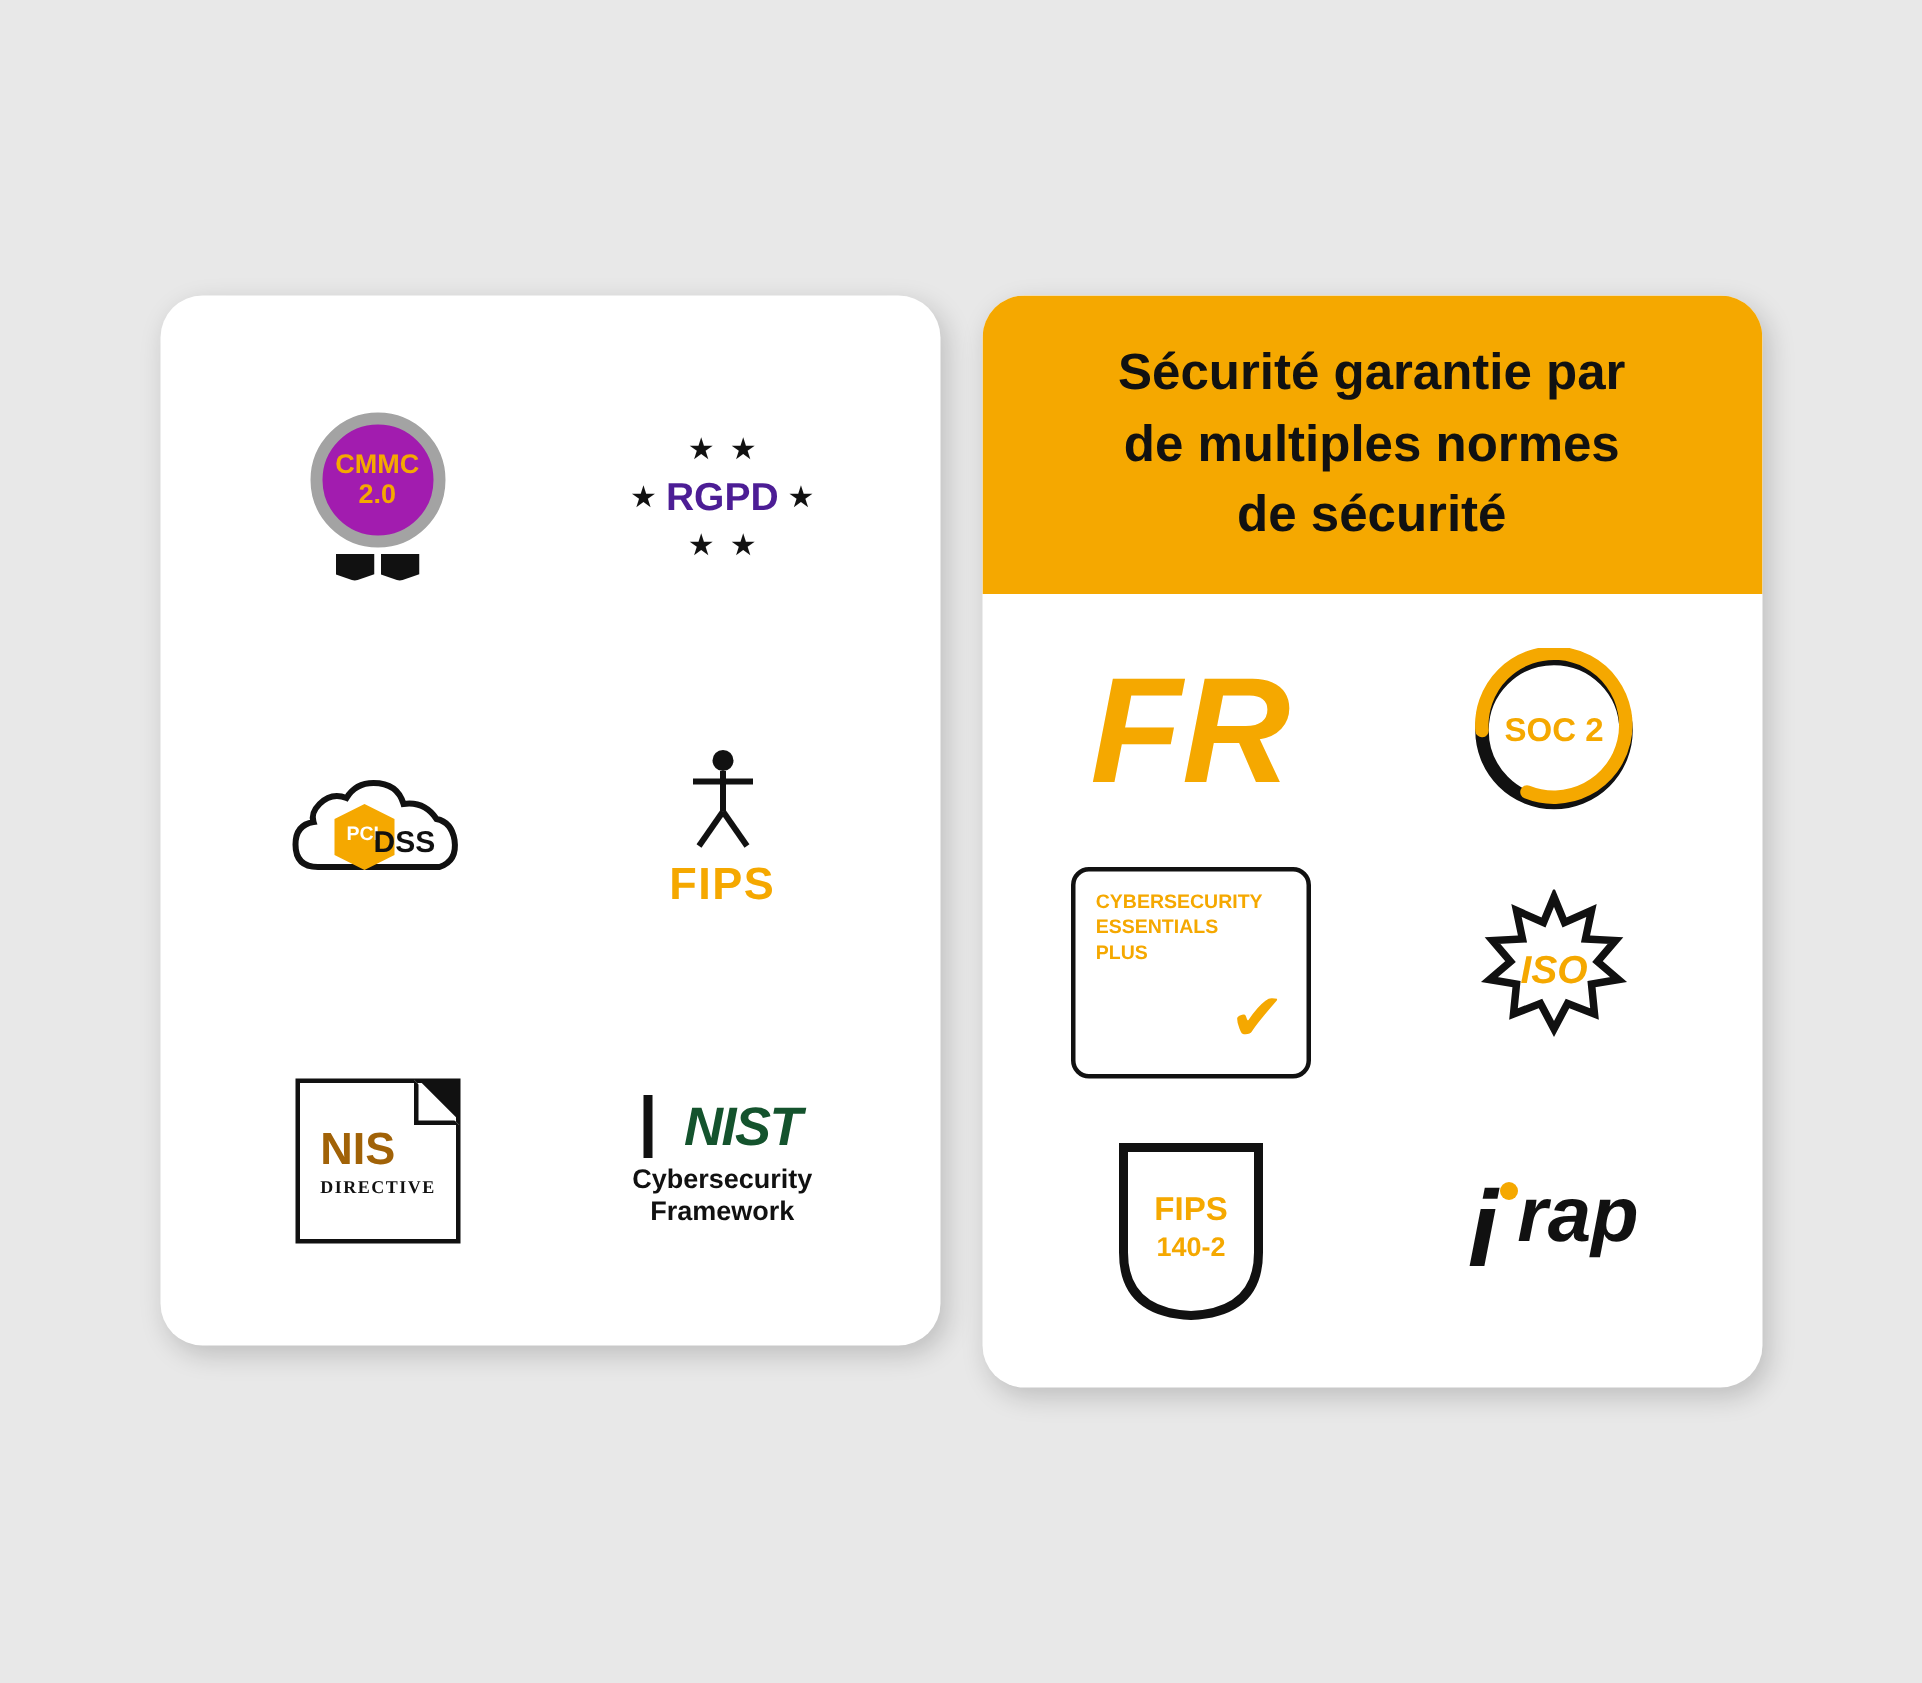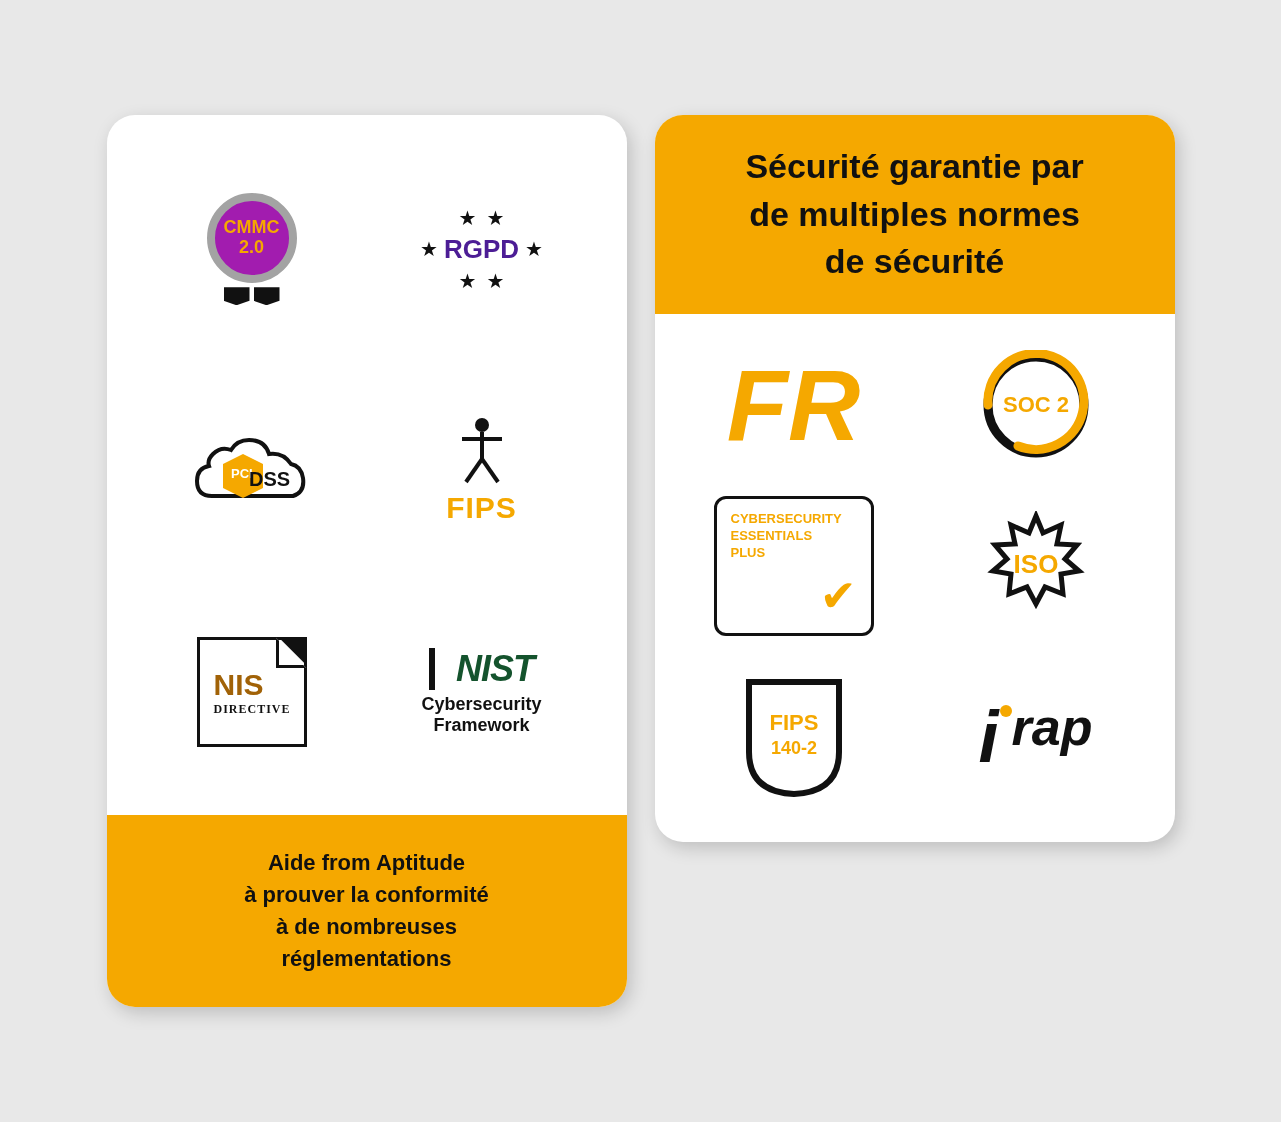--- a/index.html
+++ b/index.html
@@ -264,20 +264,21 @@
     .cyber-check {
       font-size: 44px;
       color: #F5A800;
       align-self: flex-end;
     }
     
     .iso-badge {
       display: flex;
       align-items: flex-start;
       justify-content: center;
+      font-style: italic;
     }
     .iso-badge svg { width: 110px; height: 110px; }
     
     .fips-shield {
       display: flex;
       align-items: center;
       justify-content: center;
     }
     .fips-shield svg { width: 110px; height: 130px; }
     
@@ -371,23 +372,20 @@
 
       <div class="icon-cell">
         <div class="nist-container">
           <div class="nist-title">NIST</div>
           <div class="nist-subtitle">Cybersecurity<br>Framework</div>
         </div>
       </div>
 
     </div>
 
-    <div class="footer-banner">
-      <p>Aide from Aptitude<br>à prouver la conformité<br>à de nombreuses<br>réglementations</p>
-    </div>
   </div>
 
   <div class="card right-card">
     <div class="header-banner">
       <p>Sécurité garantie par<br>de multiples normes<br>de sécurité</p>
     </div>
 
     <div class="icons-section">
 
       <div class="icon-cell">

